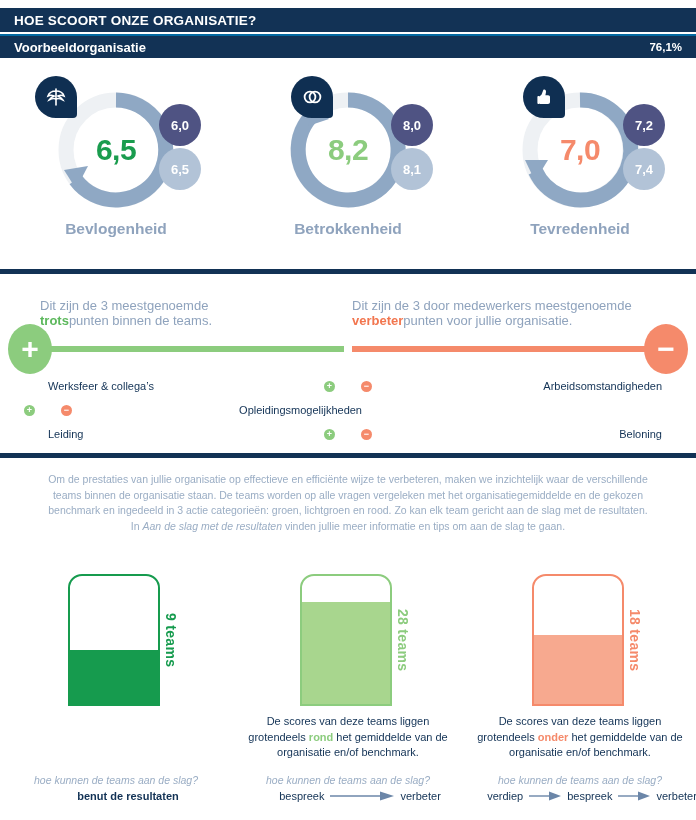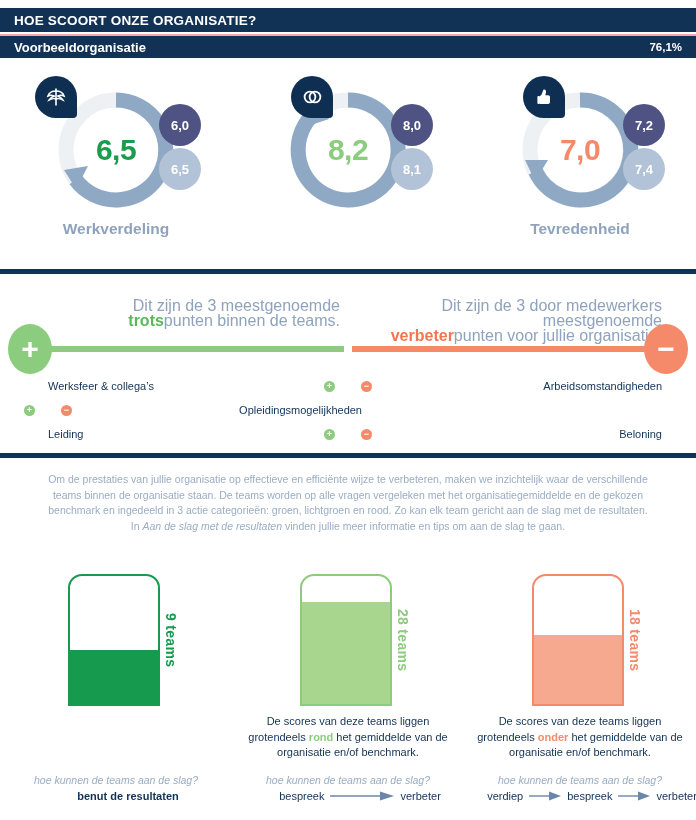--- a/index.html
+++ b/index.html
@@ -18,21 +18,21 @@
     padding:0 14px;
   }
   .hdr-title .t {
     color:#ffffff; font-size:13.5px; font-weight:bold; letter-spacing:.2px;
   }
   .hdr-title .r { color:#ffffff; font-size:11px; font-weight:bold;margin-top:31px; }
 
   .hdr-sub {
     position:absolute; left:0; top:34px; width:696px; height:24px;
     background:#123255; display:flex; align-items:center; justify-content:space-between;
-    padding:0 14px; border-top:2px solid #fca5a5;
+    padding:0 14px; border-top:2px solid #0369a1;
   }
   .hdr-sub .t { color:#ffffff; font-size:13px; font-weight:bold; }
   .hdr-sub .r { color:#ffffff; font-size:11.5px; font-weight:bold; }
 
   
   .gauges { position:absolute; left:0; top:70px; width:696px; height:185px; display:flex; }
   .gauge-cell { width:232px; position:relative; }
   .gauge-wrap { position:absolute; left:50%; top:6px; transform:translateX(-50%); width:150px; height:140px; }
   .gauge-svg { position:absolute; left:13px; top:12px; }
   .gauge-val {
@@ -60,21 +60,21 @@
   }
 
   
   .divider { position:absolute; left:0; width:696px; height:7px; background:#123255;
              border-top:1px solid #ffffff; border-bottom:1px solid #ffffff; }
   #div1 { top:268px; }
   #div2 { top:452px; }
 
   
   .pm { position:absolute; left:0; top:282px; width:696px; height:165px; }
-  .pm-caption { position:absolute; font-size:16px; line-height:15px; text-align:right; color:#8fa3bd; }
+  .pm-caption { position:absolute; font-size:13px; line-height:15px; text-align:left; color:#8fa3bd; }
   #cap-left { left:40px; top:16px; width:300px; }
   #cap-right { left:352px; top:16px; width:310px; }
   .cap-strong-g { color:#5cb85c; font-weight:bold; }
   .cap-strong-r { color:#f2764f; font-weight:bold; }
 
   .bar-g { position:absolute; left:44px; top:64px; width:300px; height:6px; background:#8ccc7e; }
   .bar-r { position:absolute; left:352px; top:64px; width:300px; height:6px; background:#f58a6b; }
   .circ {
     position:absolute; width:44px; height:50px; border-radius:50%;
     display:flex; align-items:center; justify-content:center;
@@ -159,40 +159,41 @@
         <div class="gauge-val" style="color:#1a9c4e">6,5</div>
         <div class="g-icon">
           <svg width="24" height="24" viewBox="0 0 24 24">
             <path d="M12 4 L12 20 M12 6 C8 6 5 8 4 11 C6 10 8 10 10 11 C8 12 6 13 5 15 C7 14 10 13 12 14" fill="none" stroke="#fff" stroke-width="1.6" stroke-linecap="round"></path>
             <path d="M12 6 C16 6 19 8 20 11 C18 10 16 10 14 11 C16 12 18 13 19 15 C17 14 14 13 12 14" fill="none" stroke="#fff" stroke-width="1.6" stroke-linecap="round"></path>
           </svg>
         </div>
         <div class="badge badge-a">6,0</div>
         <div class="badge badge-b">6,5</div>
       </div>
-      <div class="gauge-label">Werkverdeling</div>
+      <div class="gauge-label">Bevlogenheid</div>
     </div>
 
     <div class="gauge-cell">
       <div class="gauge-wrap">
         <svg class="gauge-svg" width="124" height="124" viewBox="0 0 124 124">
           <circle cx="62" cy="62" r="50" fill="none" stroke="#eef1f4" stroke-width="15"></circle>
           <path d="M62 12 A50 50 0 1 1 28.3 25.2" fill="none" stroke="#8fa8c4" stroke-width="15" stroke-linecap="butt"></path>
           <polygon points="22,38 29,15 43,31" fill="#8fa8c4"></polygon>
         </svg>
         <div class="gauge-val" style="color:#8ccc7e">8,2</div>
         <div class="g-icon c2">
           <svg width="24" height="24" viewBox="0 0 24 24">
             <circle cx="10" cy="12" r="5.4" fill="none" stroke="#fff" stroke-width="1.8"></circle>
             <circle cx="15" cy="12" r="5.4" fill="none" stroke="#fff" stroke-width="1.8"></circle>
           </svg>
         </div>
         <div class="badge badge-a">8,0</div>
         <div class="badge badge-b">8,1</div>
       </div>
+      <div class="gauge-label">Betrokkenheid</div>
     </div>
 
     <div class="gauge-cell">
       <div class="gauge-wrap">
         <svg class="gauge-svg" width="124" height="124" viewBox="0 0 124 124">
           <circle cx="62" cy="62" r="50" fill="none" stroke="#eef1f4" stroke-width="15"></circle>
           <path d="M62 12 A50 50 0 1 1 17.5 83.2" fill="none" stroke="#8fa8c4" stroke-width="15" stroke-linecap="butt"></path>
           <polygon points="7,72 30,72 17,93" fill="#8fa8c4"></polygon>
         </svg>
         <div class="gauge-val" style="color:#f58a6b">7,0</div>

